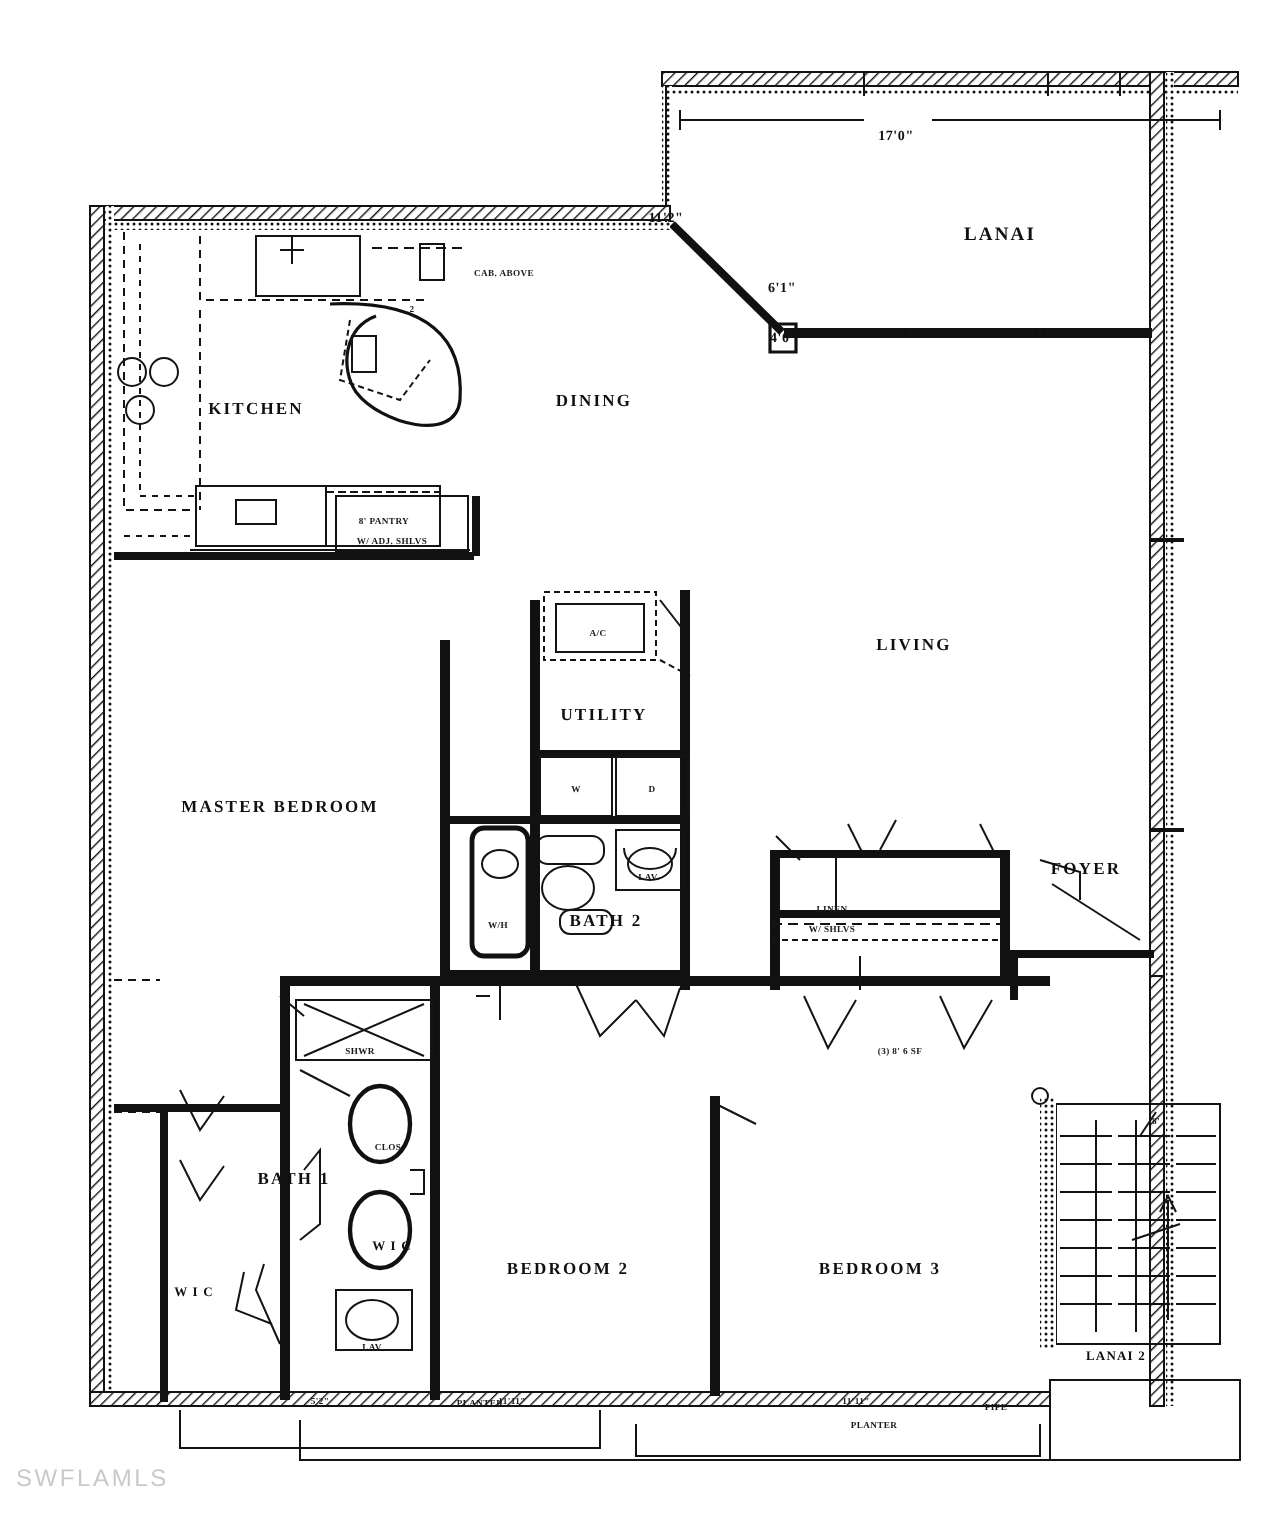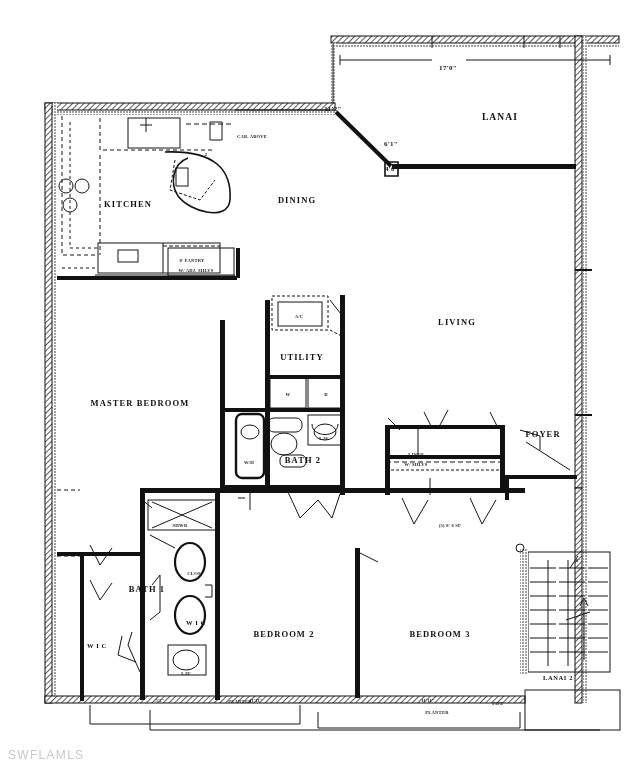--- a/index.html
+++ b/index.html
@@ -9,21 +9,21 @@
   svg#floorplan{position:absolute;left:0;top:0;width:643px;height:768px;display:block;}
   .rlabel{font-family:"Liberation Serif", serif;font-weight:bold;
           fill:#101010;letter-spacing:1.1px;}
   .rlabel-lg{font-size:9.5px;}
   .rlabel-md{font-size:8.5px;}
   .rlabel-sm{font-size:6.5px;letter-spacing:.6px;}
   .dimtxt{font-family:"Liberation Serif", serif;font-weight:bold;
           font-size:7px;fill:#121212;letter-spacing:.3px;}
   .tinytxt{font-family:"Liberation Serif", serif;font-weight:bold;
            font-size:4.6px;fill:#1a1a1a;letter-spacing:.2px;}
-  #watermark{position:absolute;left:8px;top:748px;
+  #watermark{position:absolute;left:8px;top:732px;
              font-family:"Liberation Sans", sans-serif;font-size:12px;
              letter-spacing:1.3px;color:#c9c9c9;user-select:none;}
   .thin{fill:none;stroke:#141414;stroke-width:1;}
 </style>
 </head>
 <body>
 
 <div id="plan-wrap">
 
   <svg id="floorplan" viewBox="0 0 643 768">

